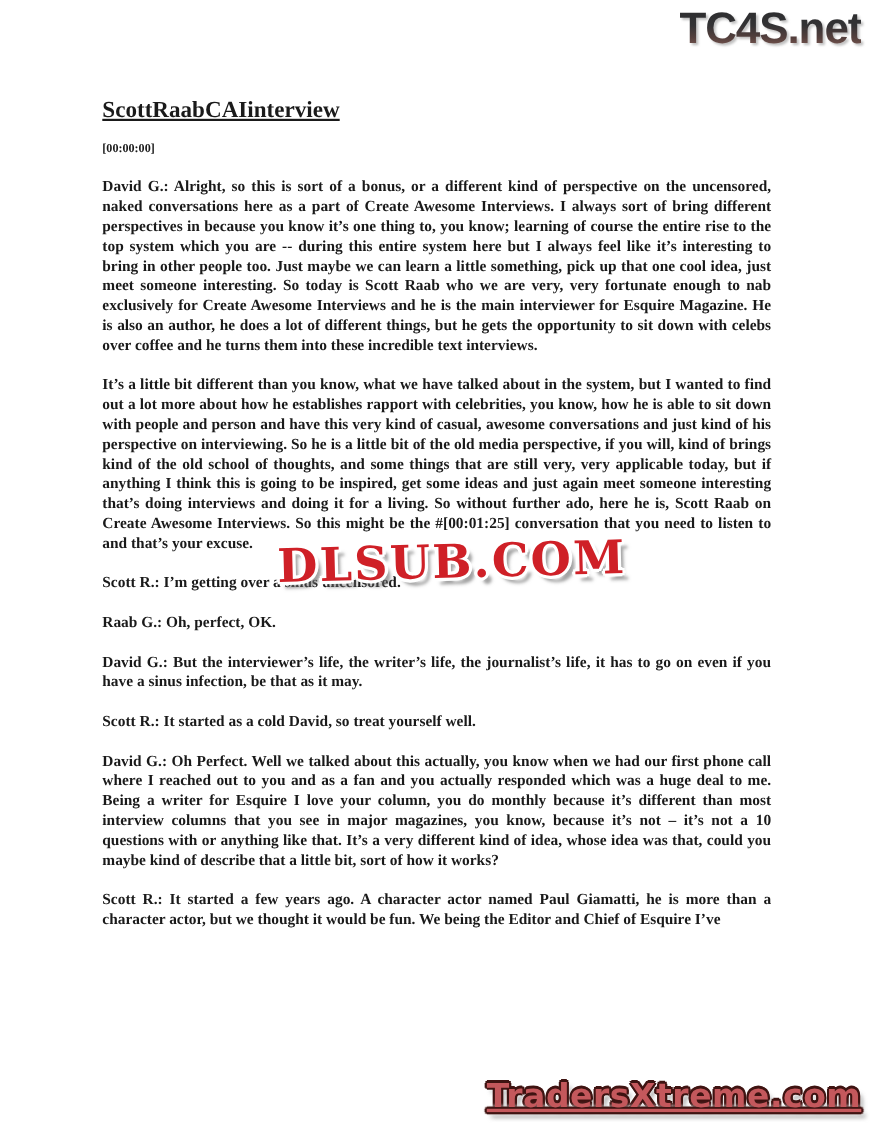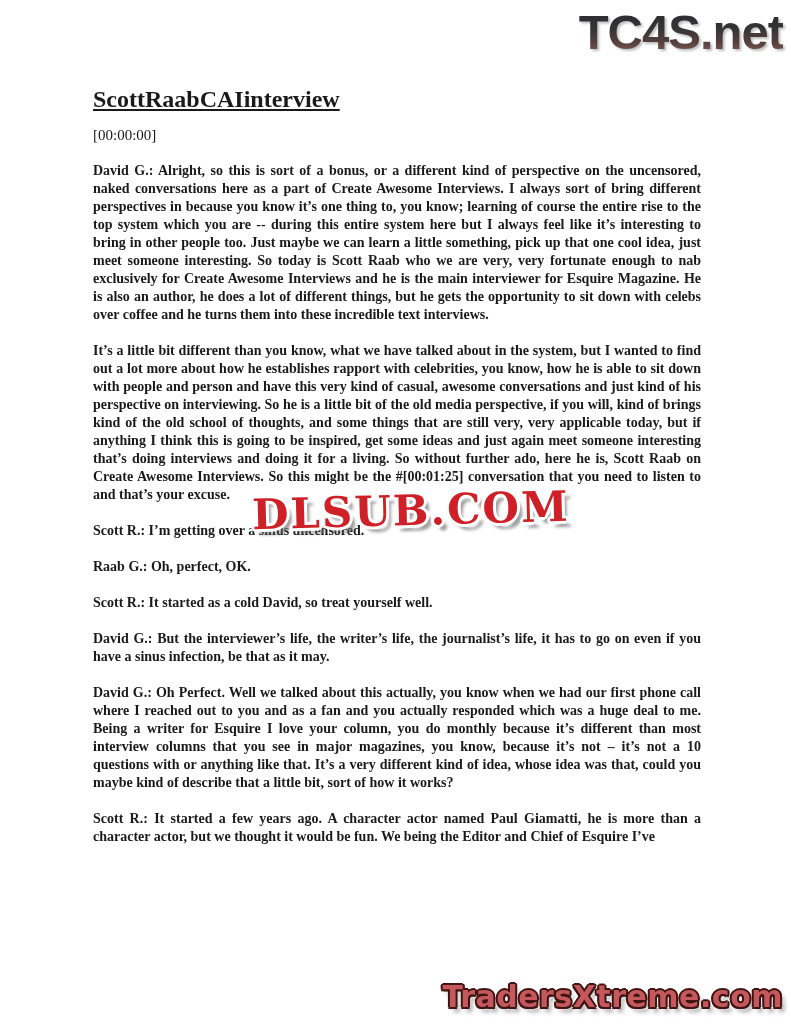--- a/index.html
+++ b/index.html
@@ -15,45 +15,45 @@
     overflow:hidden;
     font-family:"Liberation Serif", serif;
     color:var(--body_text);
   }
   
   .tc4s{
     position:absolute;
     top:4px;right:8px;
     font-family:"Liberation Sans", sans-serif;
     font-weight:700;
-    font-size:49px;
+    font-size:40px;
     letter-spacing:-1px;
     background:linear-gradient(180deg,#2b2b2d 0%,#333335 42%,#55403d 68%,#8d635c 96%);
     -webkit-background-clip:text;
     background-clip:text;
     color:transparent;
     filter:drop-shadow(2px 2px 1px rgba(140,140,140,0.55));
     text-decoration:underline;
   }
   
   .content{
     position:absolute;
     left:93px;top:88px;
     width:608px;
   }
   .title{
-    font-size:24px;
+    font-size:21px;
     font-weight:bold;
     text-decoration:underline;
     margin:0 0 16px 0;
     line-height:22px;
   }
   .timecode{
-    font-weight:normal;
-    font-size:15px;
+    font-weight:bold;
+    font-size:11px;
     line-height:18px;
     margin:0 0 18px 0;
   }
   .content p{
     font-size:14px;
     line-height:18px;
     text-align:justify;
     margin:0 0 18px 0;
     font-weight:bold;
   }
@@ -83,40 +83,41 @@
     font-size:30px;
     letter-spacing:0.5px;
     color:var(--footer_red);
     text-shadow:
       -1.5px -1.5px 0 #3f1412, 1.5px -1.5px 0 #3f1412,
       -1.5px  1.5px 0 #3f1412, 1.5px  1.5px 0 #3f1412,
       -2px 0 0 #3f1412, 2px 0 0 #3f1412,
        0 -2px 0 #3f1412, 0 2px 0 #3f1412,
        0 0 5px #ffffff, 0 0 5px #ffffff, 0 0 6px #ffffff,
        4px 5px 4px rgba(120,120,120,0.7);
+    text-decoration: underline;
   }
 </style>
 </head>
 <body>
 
 <div class="page">
 
   <div class="tc4s">TC4S.net</div>
 
   <div class="content">
     <h1 class="title">ScottRaabCAIinterview</h1>
 
     <div class="timecode">[00:00:00]</div>
 
     <p>David G.: Alright, so this is sort of a bonus, or a different kind of perspective on the uncensored, naked conversations here as a part of Create Awesome Interviews. I always sort of bring different perspectives in because you know it’s one thing to, you know; learning of course the entire rise to the top system which you are -- during this entire system here but I always feel like it’s interesting to bring in other people too. Just maybe we can learn a little something, pick up that one cool idea, just meet someone interesting. So today is Scott Raab who we are very, very fortunate enough to nab exclusively for Create Awesome Interviews and he is the main interviewer for Esquire Magazine. He is also an author, he does a lot of different things, but he gets the opportunity to sit down with celebs over coffee and he turns them into these incredible text interviews.</p>
     <p>It’s a little bit different than you know, what we have talked about in the system, but I wanted to find out a lot more about how he establishes rapport with celebrities, you know, how he is able to sit down with people and person and have this very kind of casual, awesome conversations and just kind of his perspective on interviewing. So he is a little bit of the old media perspective, if you will, kind of brings kind of the old school of thoughts, and some things that are still very, very applicable today, but if anything I think this is going to be inspired, get some ideas and just again meet someone interesting that’s doing interviews and doing it for a living. So without further ado, here he is, Scott Raab on Create Awesome Interviews. So this might be the #[00:01:25] conversation that you need to listen to and that’s your excuse.</p>
     <p>Scott R.: I’m getting over a sinus uncensored.</p>
     <p>Raab G.: Oh, perfect, OK.</p>
+    <p>David G.: But the interviewer’s life, the writer’s life, the journalist’s life, it has to go on even if you have a sinus infection, be that as it may.</p>
     <p>Scott R.: It started as a cold David, so treat yourself well.</p>
-    <p>David G.: But the interviewer’s life, the writer’s life, the journalist’s life, it has to go on even if you have a sinus infection, be that as it may.</p>
     <p>David G.: Oh Perfect. Well we talked about this actually, you know when we had our first phone call where I reached out to you and as a fan and you actually responded which was a huge deal to me. Being a writer for Esquire I love your column, you do monthly because it’s different than most interview columns that you see in major magazines, you know, because it’s not – it’s not a 10 questions with or anything like that. It’s a very different kind of idea, whose idea was that, could you maybe kind of describe that a little bit, sort of how it works?</p>
     <p>Scott R.: It started a few years ago. A character actor named Paul Giamatti, he is more than a character actor, but we thought it would be fun. We being the Editor and Chief of Esquire I’ve</p>
   </div>
 
   <div class="watermark">DLSUB.COM</div>
 
   <div class="txtreme">TradersXtreme.com</div>
 
 </div>
 

